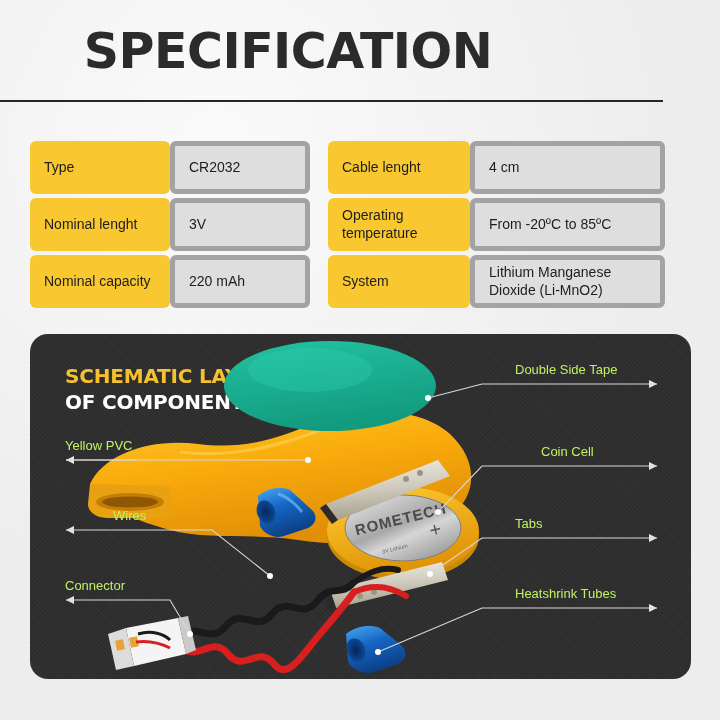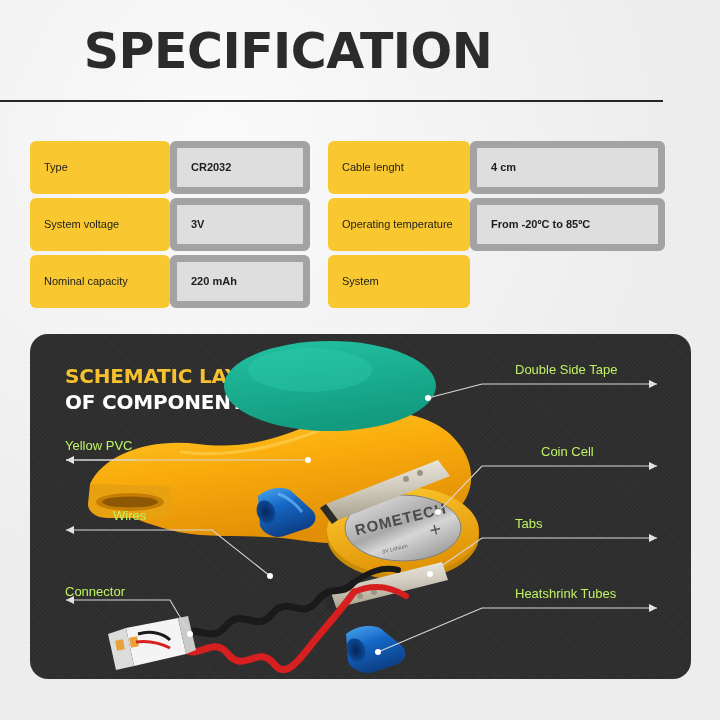--- a/index.html
+++ b/index.html
@@ -48,32 +48,32 @@
     width:661px;
     display:grid;
     grid-template-columns:140px 140px 18px 142px 195px;
     grid-auto-rows:53px;
     row-gap:4px;
   }
   .cell{
     display:flex; align-items:center;
     padding:12px 14px;
     border-radius:6px;
-    font-size:11px;
+    font-size:14px;
     color:#1d1d1d;
   }
   .cell.label{
     background:#f9c830;
     font-weight:400;
     line-height:1.25;
   }
   .cell.value{
     background:#dedede;
-    border:7px solid #a3a3a3;
-    font-weight:bold;
+    border:5px solid #a3a3a3;
+    font-weight:normal;
     line-height:1.25;
   }
   .spacer{ background:transparent; }
 
   
   .panel{
     position:absolute;
     left:30px; top:334px;
     width:661px; height:345px;
     border-radius:18px;
@@ -118,30 +118,31 @@
   <div class="title-rule"></div>
 
   <div class="spec">
 
     <div class="cell label">Type</div>
     <div class="cell value">CR2032</div>
     <div class="spacer"></div>
     <div class="cell label">Cable lenght</div>
     <div class="cell value">4 cm</div>
 
-    <div class="cell label">System voltage</div>
+    <div class="cell label">Nominal lenght</div>
     <div class="cell value">3V</div>
     <div class="spacer"></div>
     <div class="cell label">Operating temperature</div>
     <div class="cell value">From -20ºC to 85ºC</div>
 
     <div class="cell label">Nominal capacity</div>
     <div class="cell value">220 mAh</div>
     <div class="spacer"></div>
     <div class="cell label">System</div>
+    <div class="cell value">Lithium Manganese Dioxide (Li-MnO2)</div>
 
   </div>
 
   <div class="panel">
     <div class="panel-noise"></div>
 
     <div class="panel-heading">
       <div class="heading-1">SCHEMATIC LAYOUT</div>
       <div class="heading-2">OF COMPONENTS</div>
     </div>
@@ -279,21 +280,21 @@
         <circle cx="400" cy="240" r="3" fill="#ffffff" stroke="none"></circle>
 
         <path d="M627 274 L619 270 L619 278 Z" fill="#e6e6e6" stroke="none"></path>
         <path d="M627 274 L452 274 L348 318"></path>
         <circle cx="348" cy="318" r="3" fill="#ffffff" stroke="none"></circle>
       </g>
     </svg>
 
     <div class="callout-label" style="left:35px; top:104px;">Yellow PVC</div>
     <div class="callout-label" style="left:35px; top:174px;margin-left:48px;">Wires</div>
-    <div class="callout-label" style="left:35px; top:244px;margin-top:6px;">Connector</div>
+    <div class="callout-label" style="left:35px; top:244px;">Connector</div>
 
     <div class="callout-label" style="left:485px; top:28px;">Double Side Tape</div>
     <div class="callout-label" style="left:485px; top:110px;margin-left:26px;">Coin Cell</div>
     <div class="callout-label" style="left:485px; top:182px;text-align:right;">Tabs</div>
     <div class="callout-label" style="left:485px; top:252px;">Heatshrink Tubes</div>
 
   </div>
 </div>
 
 </body></html>

